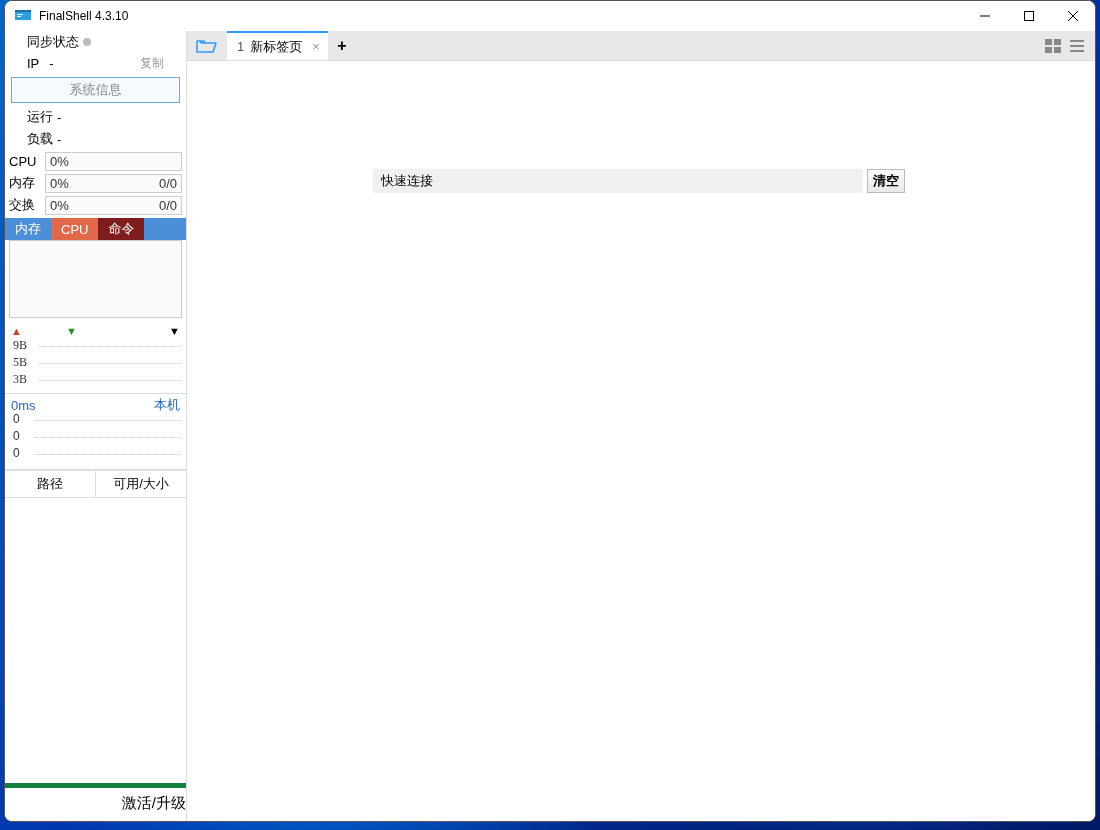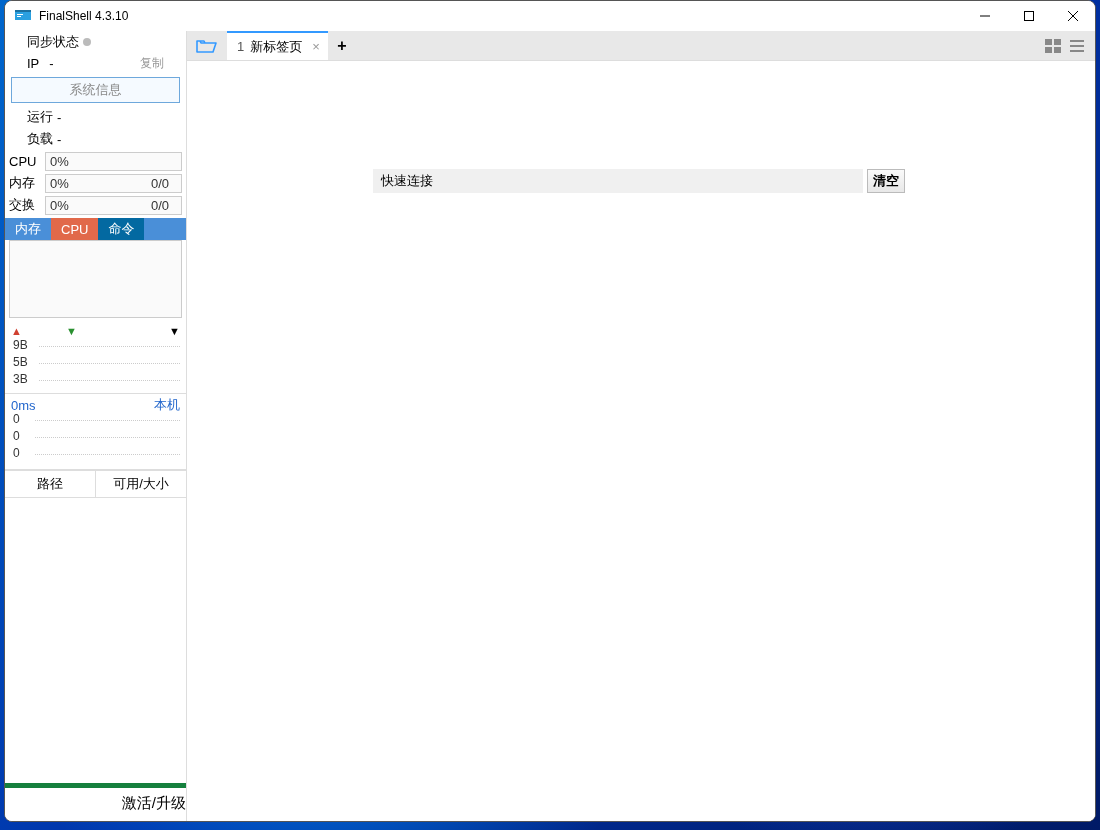--- a/index.html
+++ b/index.html
@@ -27,36 +27,36 @@
 
 .sync-dot { display: inline-block; width: 8px; height: 8px; border-radius: 50%; background: #bbb; margin-left: 4px; }
 .copy-link { color: #999; font-size: 12px; cursor: default; }
 
 .sysinfo-btn { margin: 3px 6px 3px 6px; border: 1px solid #6ea8dc; background: #f5faff; color: #888; text-align: center; padding: 3px 16px; font-size: 13px; cursor: default; }
 
 .meter-row { display: flex; align-items: center; padding: 0 4px; font-size: 13px; height: 22px; }
 .meter-row .mlabel { width: 36px; }
 .meter-row .bar { flex: 1; height: 19px; border: 1px solid #ccc; background: #fafafa; position: relative; display: flex; align-items: center; }
 .meter-row .bar .pct { padding-left: 4px; color: #333; font-size: 13px; }
-.meter-row .bar .ratio { position: absolute; right: 12px; color: #333; font-size: 13px; }
+.meter-row .bar .ratio { position: absolute; right: 4px; color: #333; font-size: 13px; }
 
 .chart-tabs { display: flex; background: #4a8fd8; color: #fff; height: 22px; font-size: 13px; }
 .chart-tabs .tab { padding: 1px 10px; display: flex; align-items: center; cursor: default; }
 .chart-tabs .tab.memory { background: #4a8fd8; }
 .chart-tabs .tab.cpu { background: #e1694a; }
-.chart-tabs .tab.cmd { background: #0369a1; }
+.chart-tabs .tab.cmd { background: #7f1d1d; }
 
 .chart-area { height: 78px; border: 1px solid #ccc; margin: 0 4px 4px 4px; background: #fafafa; }
 
 .netrow { display: flex; align-items: center; padding: 2px 6px 0 6px; height: 16px; }
 .netrow .up-icon { color: #d04030; font-size: 11px; }
 .netrow .down-icon { color: #2a9030; font-size: 11px; margin-left: 44px; }
 .netrow .tri { margin-left: auto; font-size: 11px; }
 
-.netgraph { padding: 0 6px 0 8px; height: 56px; position: relative; border-bottom: 1px solid #ddd; }
+.netgraph { padding: 0 6px 0 8px; height: 56px; position: relative; border-bottom: 1px solid #ddd; font-family: Liberation Serif, serif; }
 .netgraph .ylabels { position: absolute; left: 8px; top: 0; font-size: 12px; color: #333; }
 .netgraph .ylabels div { height: 17px; }
 .netgraph .gridline { position: absolute; left: 34px; right: 6px; border-top: 1px dotted #ccc; }
 
 .pingrow { display: flex; align-items: center; padding: 4px 6px 0 6px; height: 18px; font-size: 13px; gap: 11px; }
 .pingrow .ping { color: #2266cc; }
 .pingrow .local { color: #2266cc; margin-left: auto; }
 .pinggraph { padding: 0 6px 0 8px; height: 58px; position: relative; border-bottom: 1px solid #ddd; }
 .pinggraph .ylabels { position: absolute; left: 8px; top: 0; font-size: 12px; color: #333; }
 .pinggraph .ylabels div { height: 17px; }

